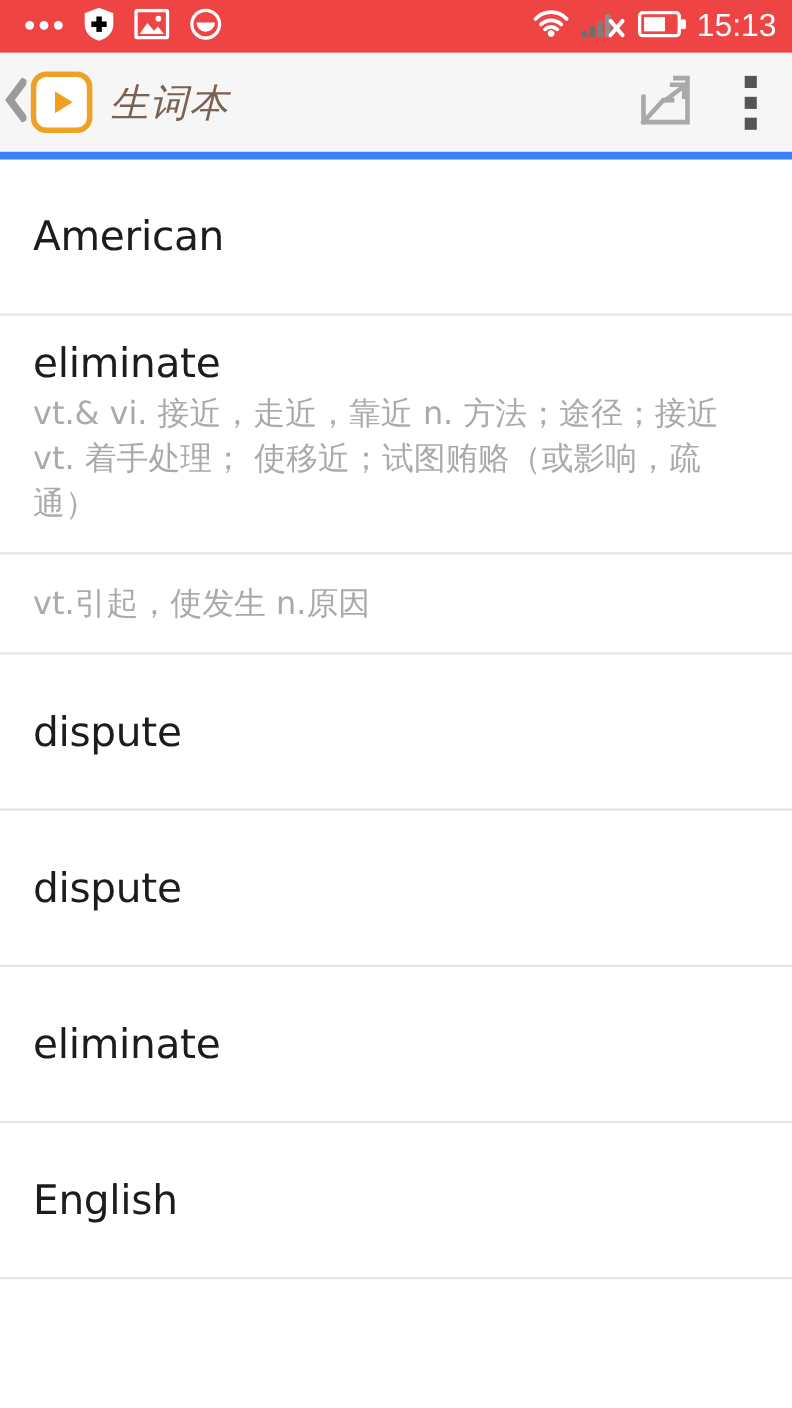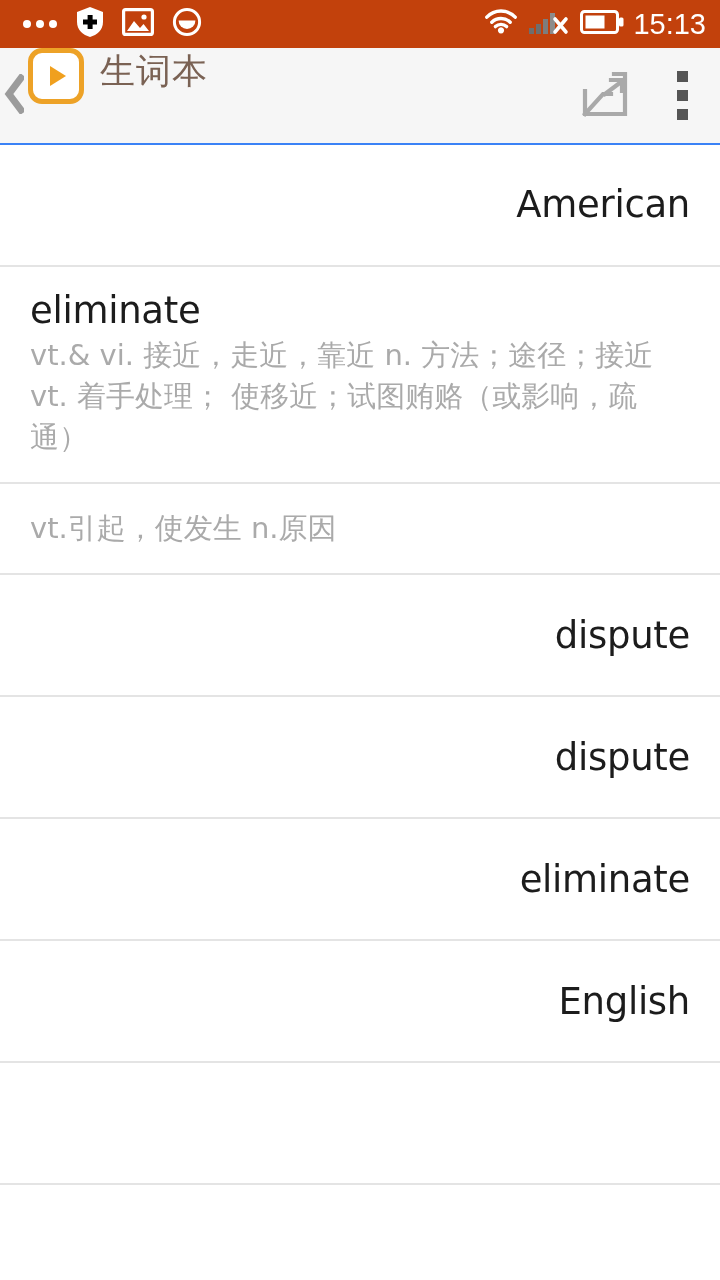--- a/index.html
+++ b/index.html
@@ -12,21 +12,21 @@
     overflow: hidden;
     background: #ffffff;
     font-family: "Liberation Sans", "DejaVu Sans", sans-serif;
     -webkit-font-smoothing: antialiased;
   }
 
   
   #status-bar {
     position: relative;
     height: 48px;
-    background: #c2410c;
+    background: #ef4444;
     display: flex;
     align-items: center;
     justify-content: space-between;
     padding: 0 14px 0 22px;
     box-sizing: border-box;
   }
   #status-left, #status-right {
     display: flex;
     align-items: center;
   }
@@ -40,23 +40,25 @@
     letter-spacing: 0px;
     margin-left: 9px;
     font-family: "Liberation Sans", sans-serif;
   }
 
   
   #app-bar {
     position: relative;
     height: 97px;
     background: #f6f6f6;
-    border-bottom: 2px solid #3b82f6;
-    display: flex;
-    box-sizing: border-box;
+    border-bottom: 7px solid #3b82f6;
+    display: flex;
+    align-items: center;
+    box-sizing: border-box;
+    font-style: italic;
   }
   #back-chevron {
     width: 30px;
     margin-left: -2px;
     display: flex;
     align-items: center;
     justify-content: center;
     height: 100%;
   }
   #app-icon {
@@ -120,21 +122,21 @@
   }
   .word-row {
     position: relative;
     box-sizing: border-box;
     padding: 0 30px;
     border-bottom: 2px solid #e4e4e4;
     display: flex;
     flex-direction: column;
     justify-content: center;
   }
-  .word-row.no-def { height: 122px; text-align: right; }
+  .word-row.no-def { height: 142px; }
   .word-row.with-def { padding-top: 22px; padding-bottom: 24px; }
   .word-term {
     font-size: 37px;
     color: #1c1c1c;
     line-height: 1.18;
     font-family: "DejaVu Sans", sans-serif;
     font-weight: 400;
     letter-spacing: -0.3px;
   }
   .word-def {

